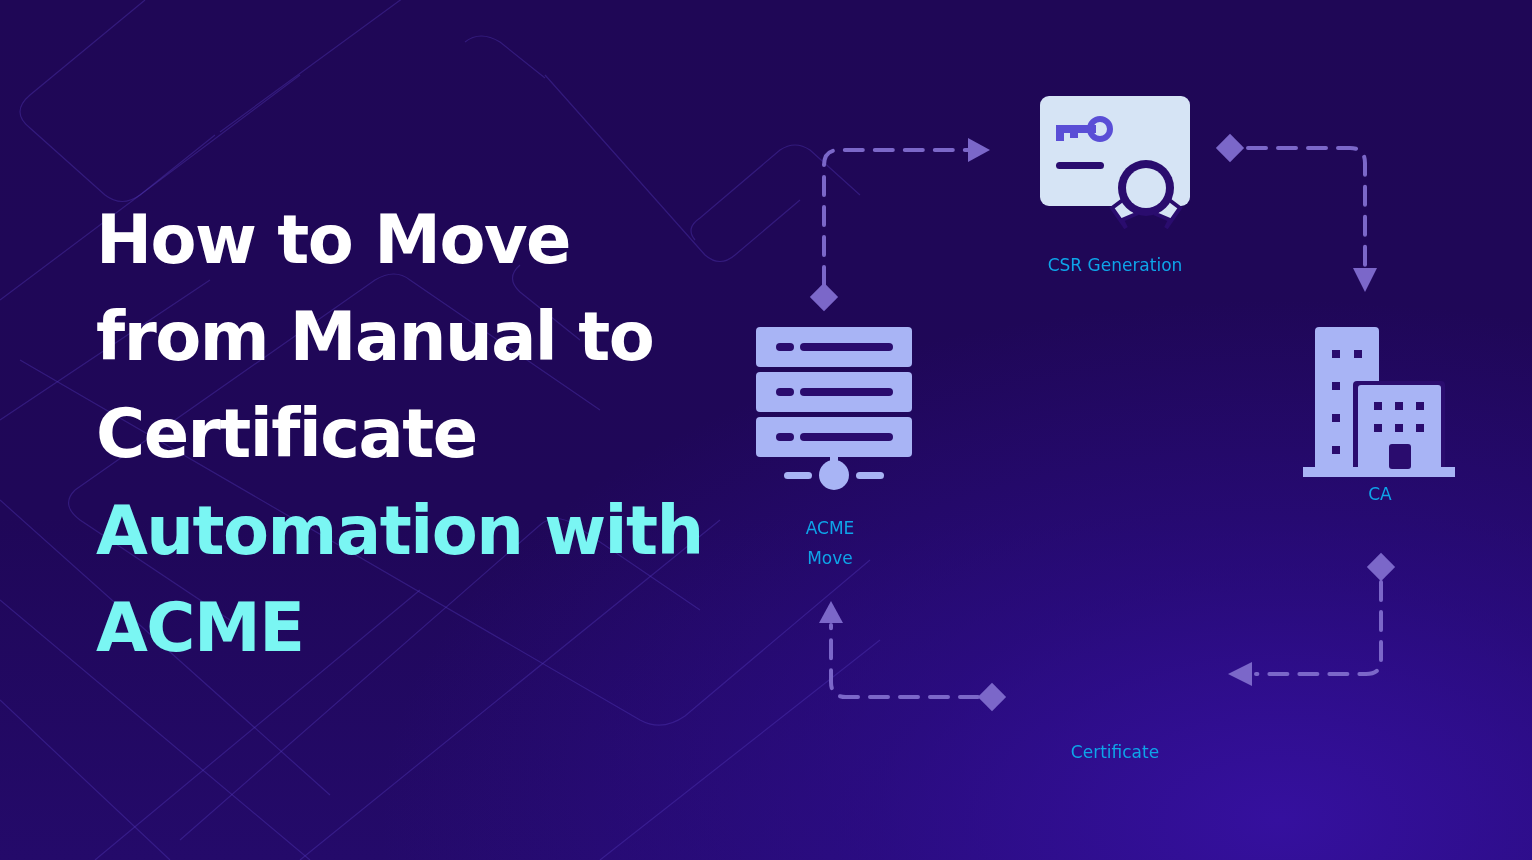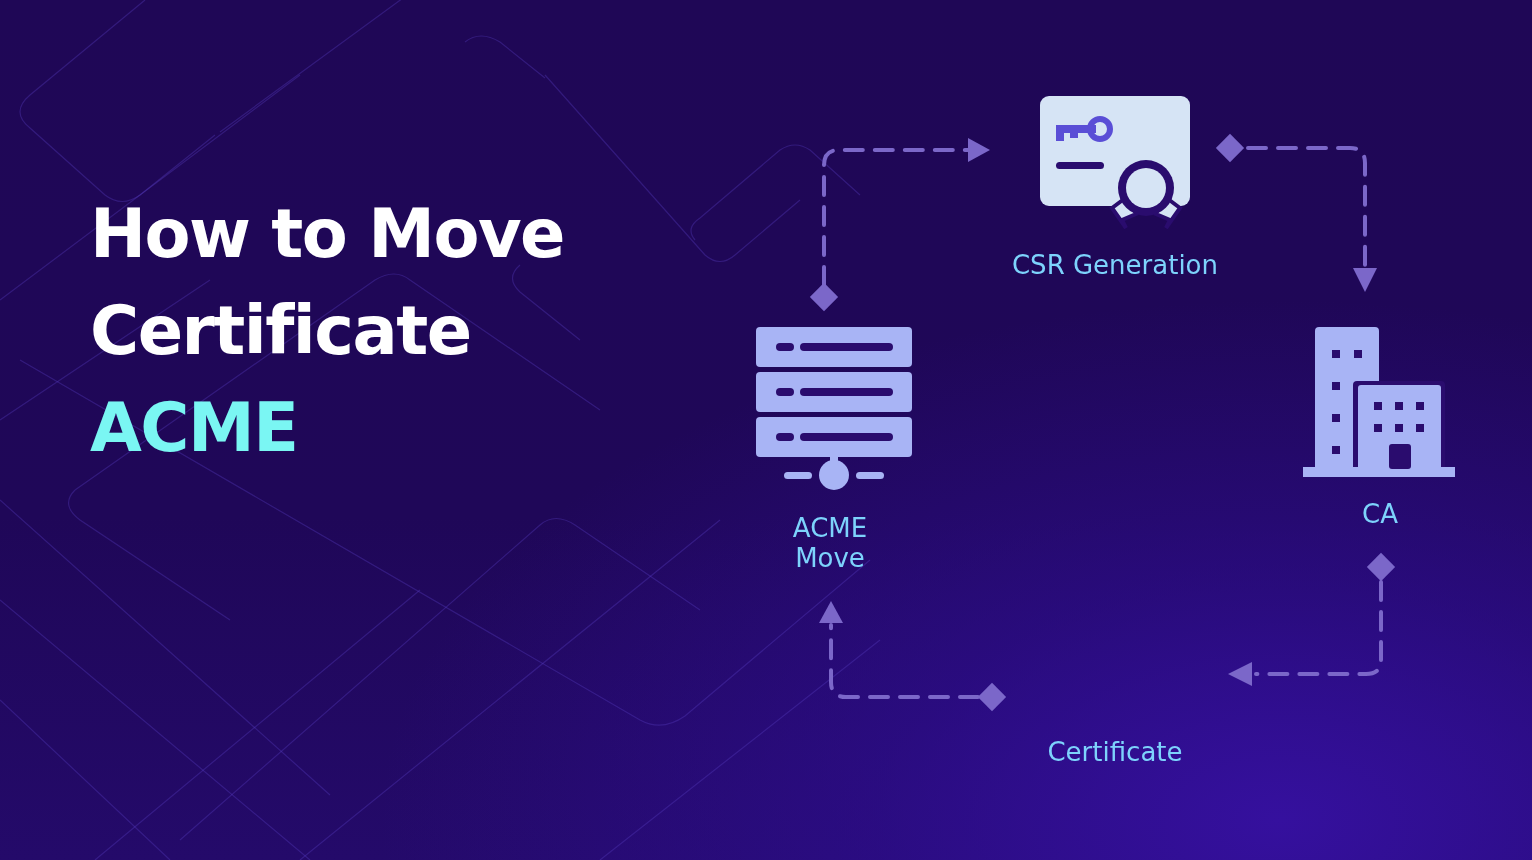--- a/index.html
+++ b/index.html
@@ -12,28 +12,28 @@
       position: absolute; inset: 0;
       background:
         radial-gradient(ellipse 900px 520px at 1280px 820px, #35109e 0%, rgba(48,14,150,0.55) 45%, rgba(31,7,88,0) 100%),
         linear-gradient(180deg, #1f0756 0%, #1f0758 60%, #240a6a 100%);
     }
     .bg-lines { position: absolute; inset: 0; }
     .title {
       position: absolute; left: 90px; top: 186px;
       font-size: 67px; font-weight: bold; line-height: 97px;
       letter-spacing: -1.5px;
-      margin: 0;
+      margin: 6px;
     }
     .title .line { display: block; white-space: nowrap; }
     .title .white { color: #ffffff; }
     .title .accent { color: #7af6f3; }
     .diagram { position: absolute; left: 0; top: 0; width: 1532px; height: 860px; }
     .label {
-      position: absolute; color: #7dd3fc; font-size: 26px; text-align: center;
+      position: absolute; color: #0ea5e9; font-size: 17px; text-align: center;
       line-height: 30px; white-space: nowrap;
     }
     .node { position: absolute; }
   </style>
 </head>
 <body>
 
 <div class="bg"></div>
 
 <svg class="bg-lines" width="1532" height="860" viewBox="0 0 1532 860">
@@ -54,21 +54,23 @@
     <path d="M75 490 L375 280 Q395 268 410 280 L600 410"></path>
     <path d="M95 860 L420 590"></path>
     <path d="M180 840 L540 525 Q555 512 575 525 L700 610"></path>
     <path d="M300 860 L720 520"></path>
     <path d="M600 860 L880 640"></path>
   </g>
 </svg>
 
 <h1 class="title">
   <span class="line white">How to Move</span>
+  <span class="line white">from Manual to</span>
   <span class="line white">Certificate</span>
+  <span class="line accent">Automation with</span>
   <span class="line accent">ACME</span>
 </h1>
 
 <div class="diagram">
 
   <svg style="position:absolute;left:0;top:0" width="1532" height="860">
     <g fill="none" stroke="#7b67c9" stroke-width="4" stroke-dasharray="18 12" stroke-linecap="round">
 
       <path d="M824 285 L824 165 Q824 150 839 150 L968 150"></path>
 
@@ -126,21 +128,21 @@
         <rect x="71" y="75" width="8" height="8"></rect>
         <rect x="92" y="75" width="8" height="8"></rect>
         <rect x="113" y="75" width="8" height="8"></rect>
         <rect x="71" y="97" width="8" height="8"></rect>
         <rect x="92" y="97" width="8" height="8"></rect>
         <rect x="113" y="97" width="8" height="8"></rect>
         <rect x="86" y="117" width="22" height="25" rx="3"></rect>
       </g>
     </svg>
   </div>
-  <div class="label" style="left:1330px;top:499px;width:100px;">CA</div>
+  <div class="label" style="left:1330px;top:479px;width:100px;">CA</div>
 
   <div class="label" style="left:1015px;top:737px;width:200px;">Certificate</div>
 
   <div class="node" style="left:756px;top:327px;width:156px;height:165px;">
     <svg width="156" height="165" viewBox="0 0 156 165">
       <rect x="0" y="0" width="156" height="40" rx="4" fill="#a8b4f5"></rect>
       <rect x="0" y="45" width="156" height="40" rx="4" fill="#a8b4f5"></rect>
       <rect x="0" y="90" width="156" height="40" rx="4" fill="#a8b4f5"></rect>
       <g fill="#2a0c6e">
         <rect x="20" y="16" width="18" height="8" rx="4"></rect>

